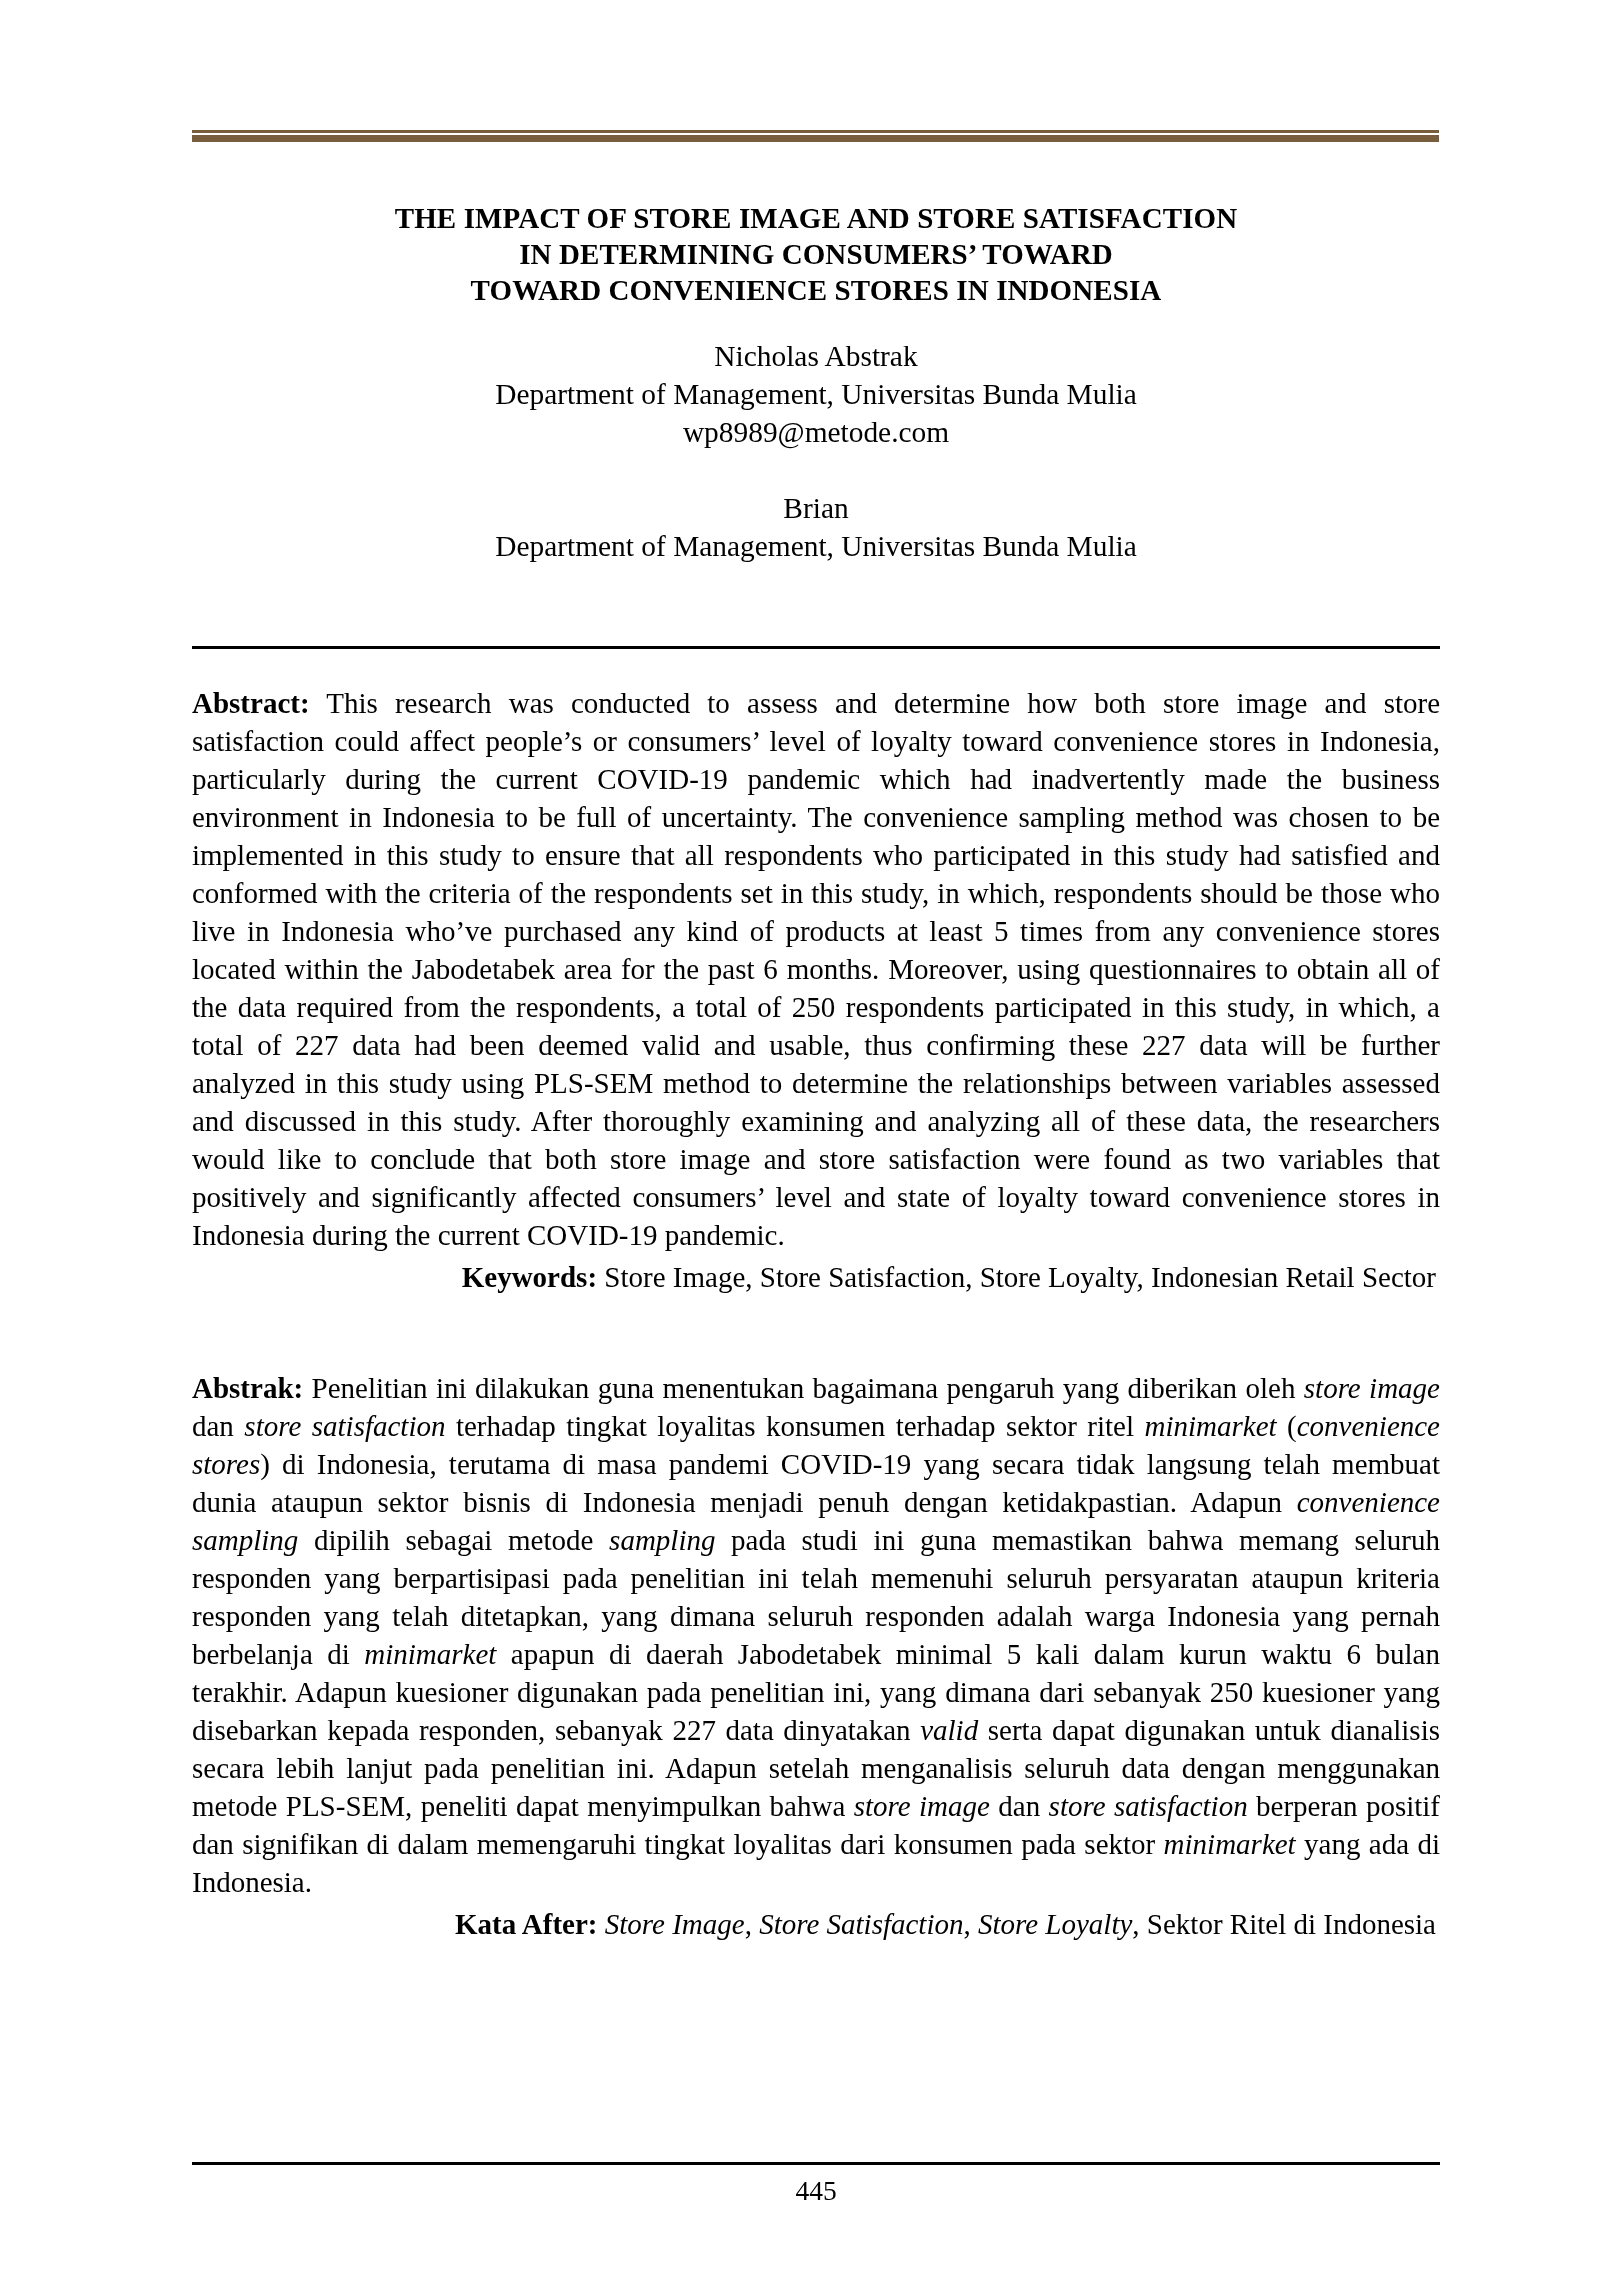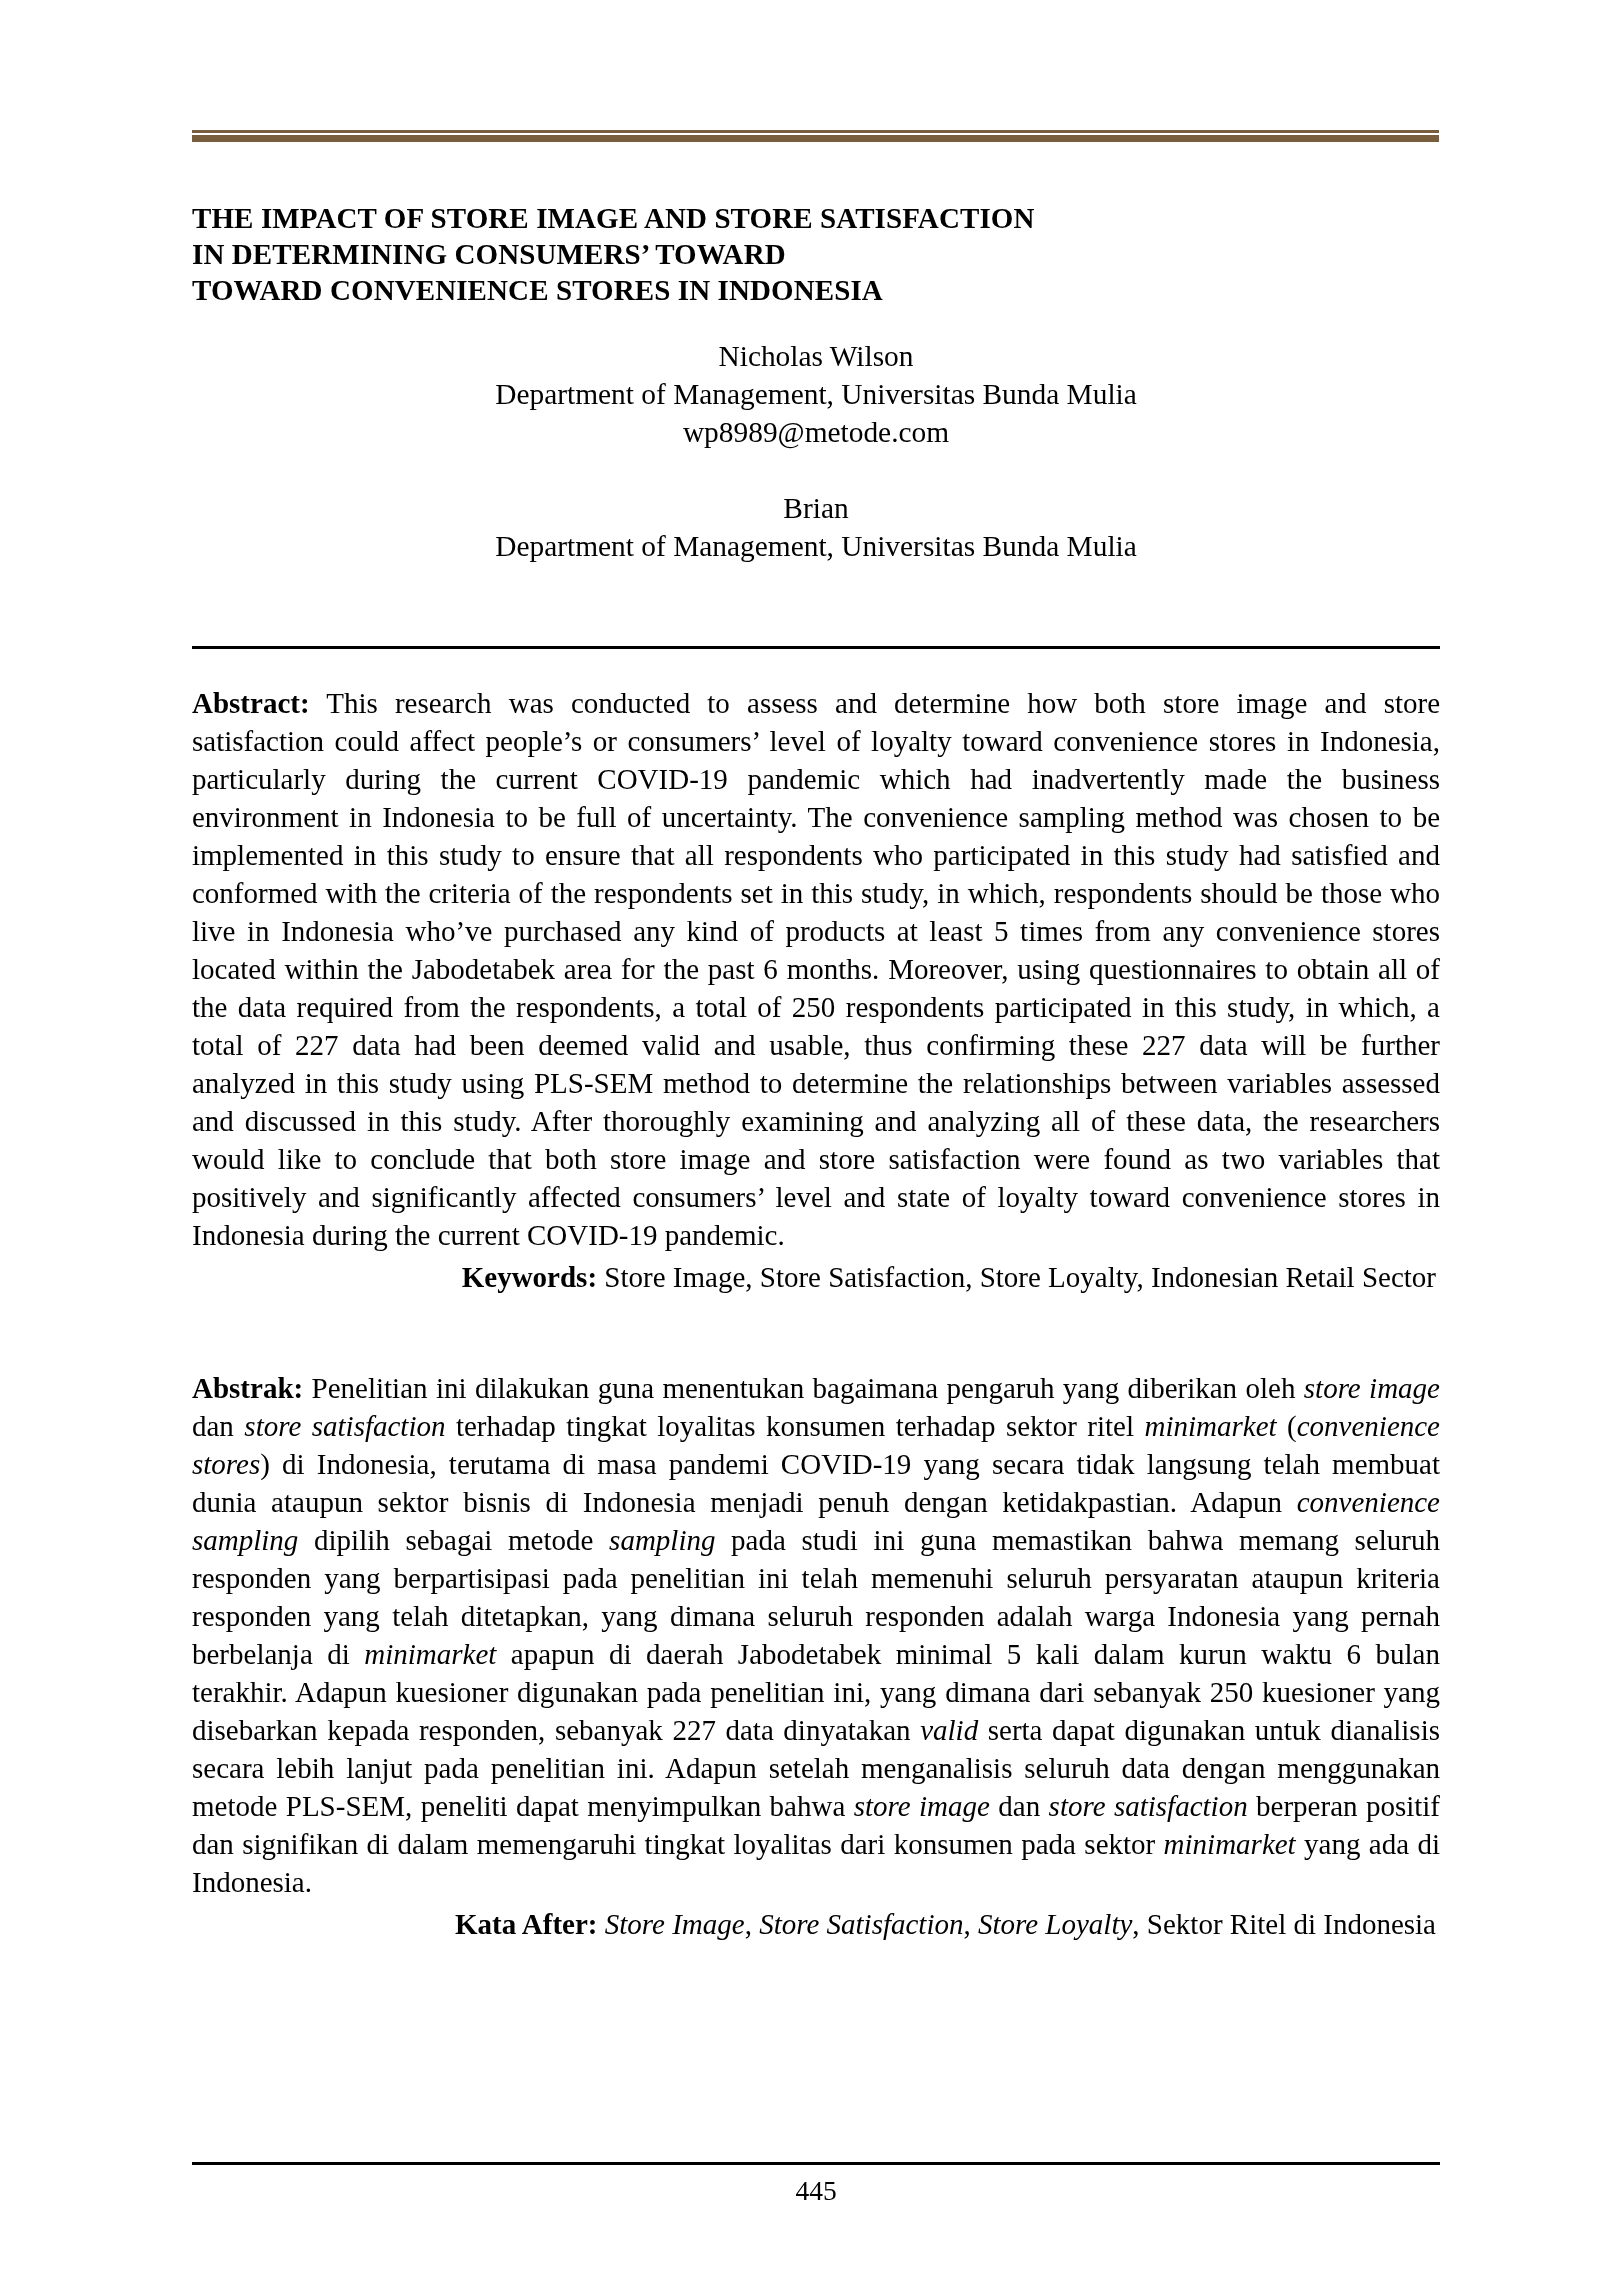--- a/index.html
+++ b/index.html
@@ -39,20 +39,21 @@
       left: 0; right: 0;
       top: 4.6px;
       height: 7.9px;
       background: #785E3D;
     }
     .title-block {
       position: absolute;
       left: 192px;
       width: 1248px;
       top: 200px;
+      text-align: center;
       font-weight: bold;
       font-size: 29px;
       line-height: 36px;
       letter-spacing: 0.1px;
     }
     .title-line { display: block; }
     .author-block {
       position: absolute;
       left: 192px;
       width: 1248px;
@@ -119,21 +120,21 @@
     <div class="rule-thick" style="background: rgb(120, 94, 61);"></div>
   </div>
 
   <div class="title-block">
     <span class="title-line">THE IMPACT OF STORE IMAGE AND STORE SATISFACTION</span>
     <span class="title-line">IN DETERMINING CONSUMERS’ TOWARD</span>
     <span class="title-line">TOWARD CONVENIENCE STORES IN INDONESIA</span>
   </div>
 
   <div class="author-block author-1">
-    <span class="author-line">Nicholas Wilson</span>
+    <span class="author-line">Nicholas Abstrak</span>
     <span class="author-line">Department of Management, Universitas Bunda Mulia</span>
     <span class="author-line">wp8989@metode.com</span>
   </div>
 
   <div class="author-block author-2">
     <span class="author-line">Brian</span>
     <span class="author-line">Department of Management, Universitas Bunda Mulia</span>
   </div>
 
 

